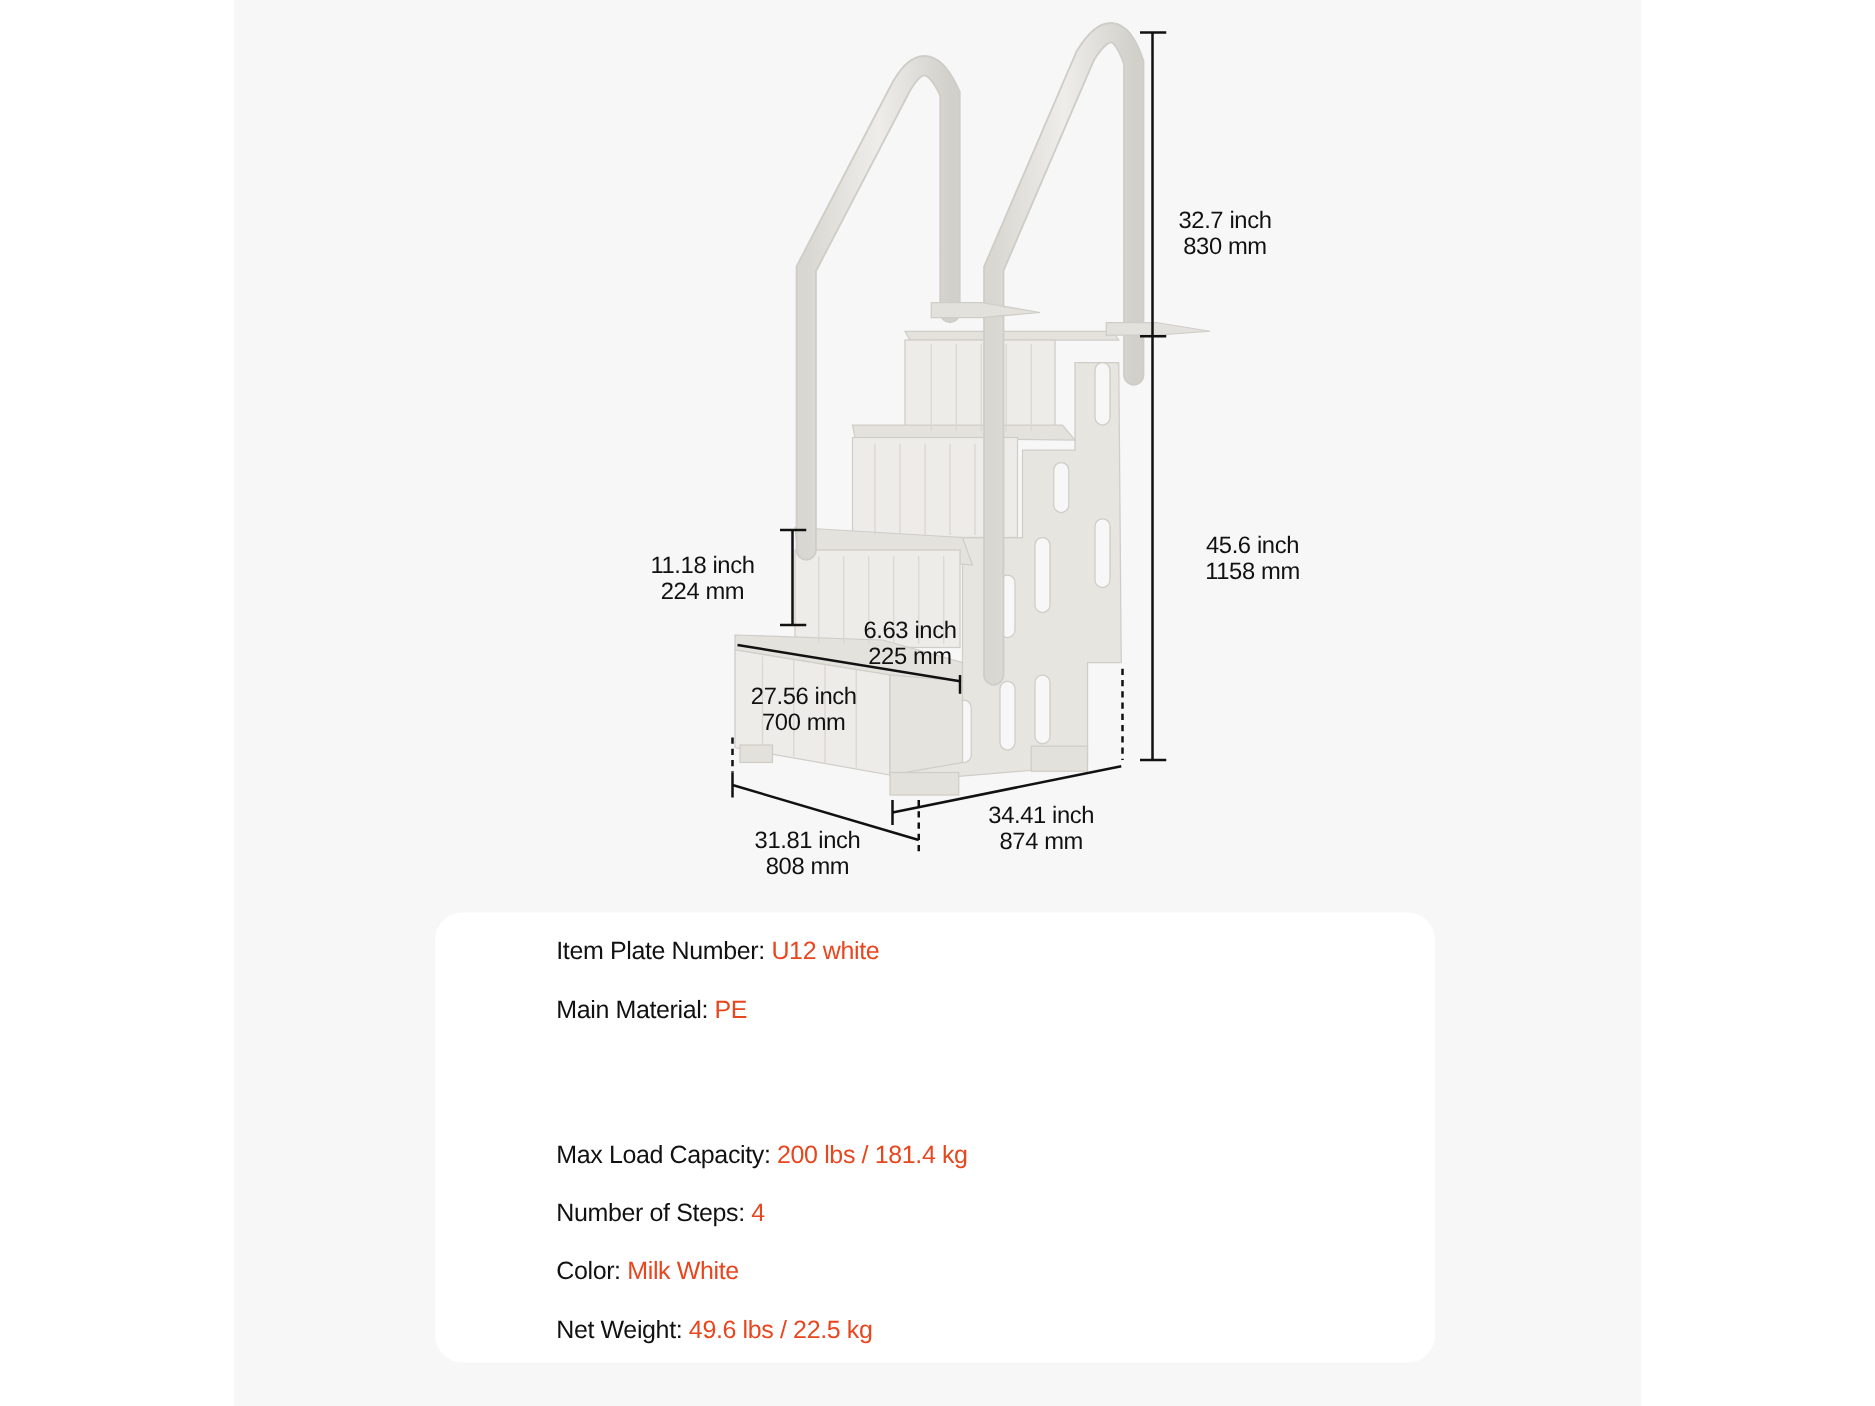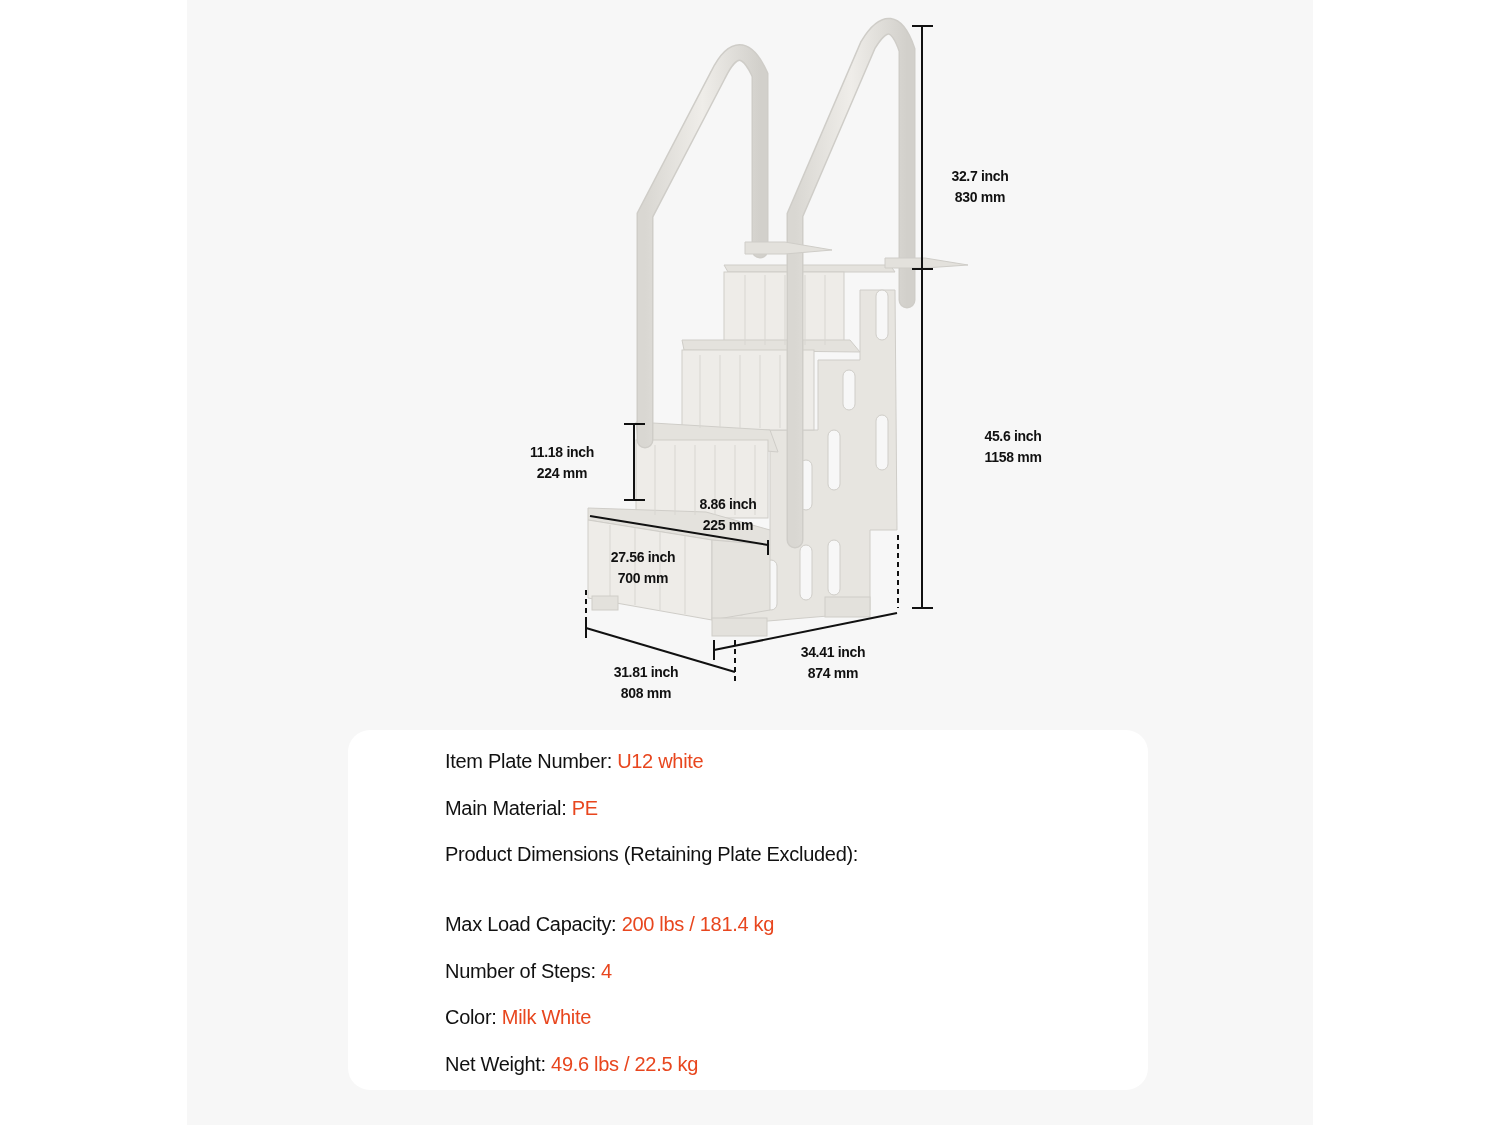--- a/index.html
+++ b/index.html
@@ -1,20 +1,20 @@
 <!DOCTYPE html>
 <html><head>
 <meta charset="utf-8">
 <style>
   html, body { margin:0; padding:0; }
   body { width:1500px; height:1125px; background:#ffffff; position:relative; overflow:hidden;
          font-family:"Liberation Sans", "DejaVu Sans", sans-serif; }
   .panel { position:absolute; left:187px; top:0; width:1126px; height:1125px; background:#f7f7f7; }
   .diagram { position:absolute; left:0; top:0; width:1500px; height:720px; }
-  .dim-label { position:absolute; text-align:center; color:#111; font-weight:700; font-size:14px; line-height:21px; letter-spacing:-0.3px; }
+  .dim-label { position:absolute; text-align:center; color:#111; font-weight:400; font-size:19px; line-height:21px; letter-spacing:-0.3px; }
   .card { position:absolute; left:348px; top:730px; width:800px; height:360px; background:#ffffff; border-radius:22px; }
   .spec { position:absolute; left:445px; font-size:20px; color:#111; letter-spacing:-0.3px; line-height:24px; }
   .spec .val { color:#e8461e; font-weight:400; }
   .spec .block { display:block; }
 </style>
 </head>
 <body>
 
 <div class="panel"></div>
 
@@ -121,30 +121,30 @@
     <line x1="586" y1="590" x2="586" y2="618"></line>
     <line x1="735" y1="640" x2="735" y2="682"></line>
     <line x1="898" y1="535" x2="898" y2="608"></line>
   </g>
 </svg>
 
 <div class="dim-label" style="left:925px; top:166px; width:110px;">
   <span>32.7 inch</span><br>
   <span>830 mm</span>
 </div>
-<div class="dim-label" style="left:958px; top:426px; width:110px;">
+<div class="dim-label" style="left:922px; top:426px; width:110px;padding-left:25px;">
   <span>45.6 inch</span><br>
   <span>1158 mm</span>
 </div>
 <div class="dim-label" style="left:507px; top:442px; width:110px;">
   <span>11.18 inch</span><br>
   <span>224 mm</span>
 </div>
 <div class="dim-label" style="left:673px; top:494px; width:110px;">
-  <span>8.86 inch</span><br>
+  <span>6.63 inch</span><br>
   <span>225 mm</span>
 </div>
 <div class="dim-label" style="left:583px; top:547px; width:120px;">
   <span>27.56 inch</span><br>
   <span>700 mm</span>
 </div>
 <div class="dim-label" style="left:591px; top:662px; width:110px;">
   <span>31.81 inch</span><br>
   <span>808 mm</span>
 </div>
@@ -155,21 +155,20 @@
 
 <div class="card"></div>
 
 <div class="spec" style="top:749px;">
   <span>Item Plate Number: </span><span class="val">U12 white</span>
 </div>
 <div class="spec" style="top:796px;">
   <span>Main Material: </span><span class="val">PE</span>
 </div>
 <div class="spec" style="top:842px;">
-  <span class="block">Product Dimensions (Retaining Plate Excluded):</span>
 </div>
 <div class="spec" style="top:912px;">
   <span>Max Load Capacity: </span><span class="val">200 lbs / 181.4 kg</span>
 </div>
 <div class="spec" style="top:959px;">
   <span>Number of Steps: </span><span class="val">4</span>
 </div>
 <div class="spec" style="top:1005px;">
   <span>Color: </span><span class="val">Milk White</span>
 </div>

